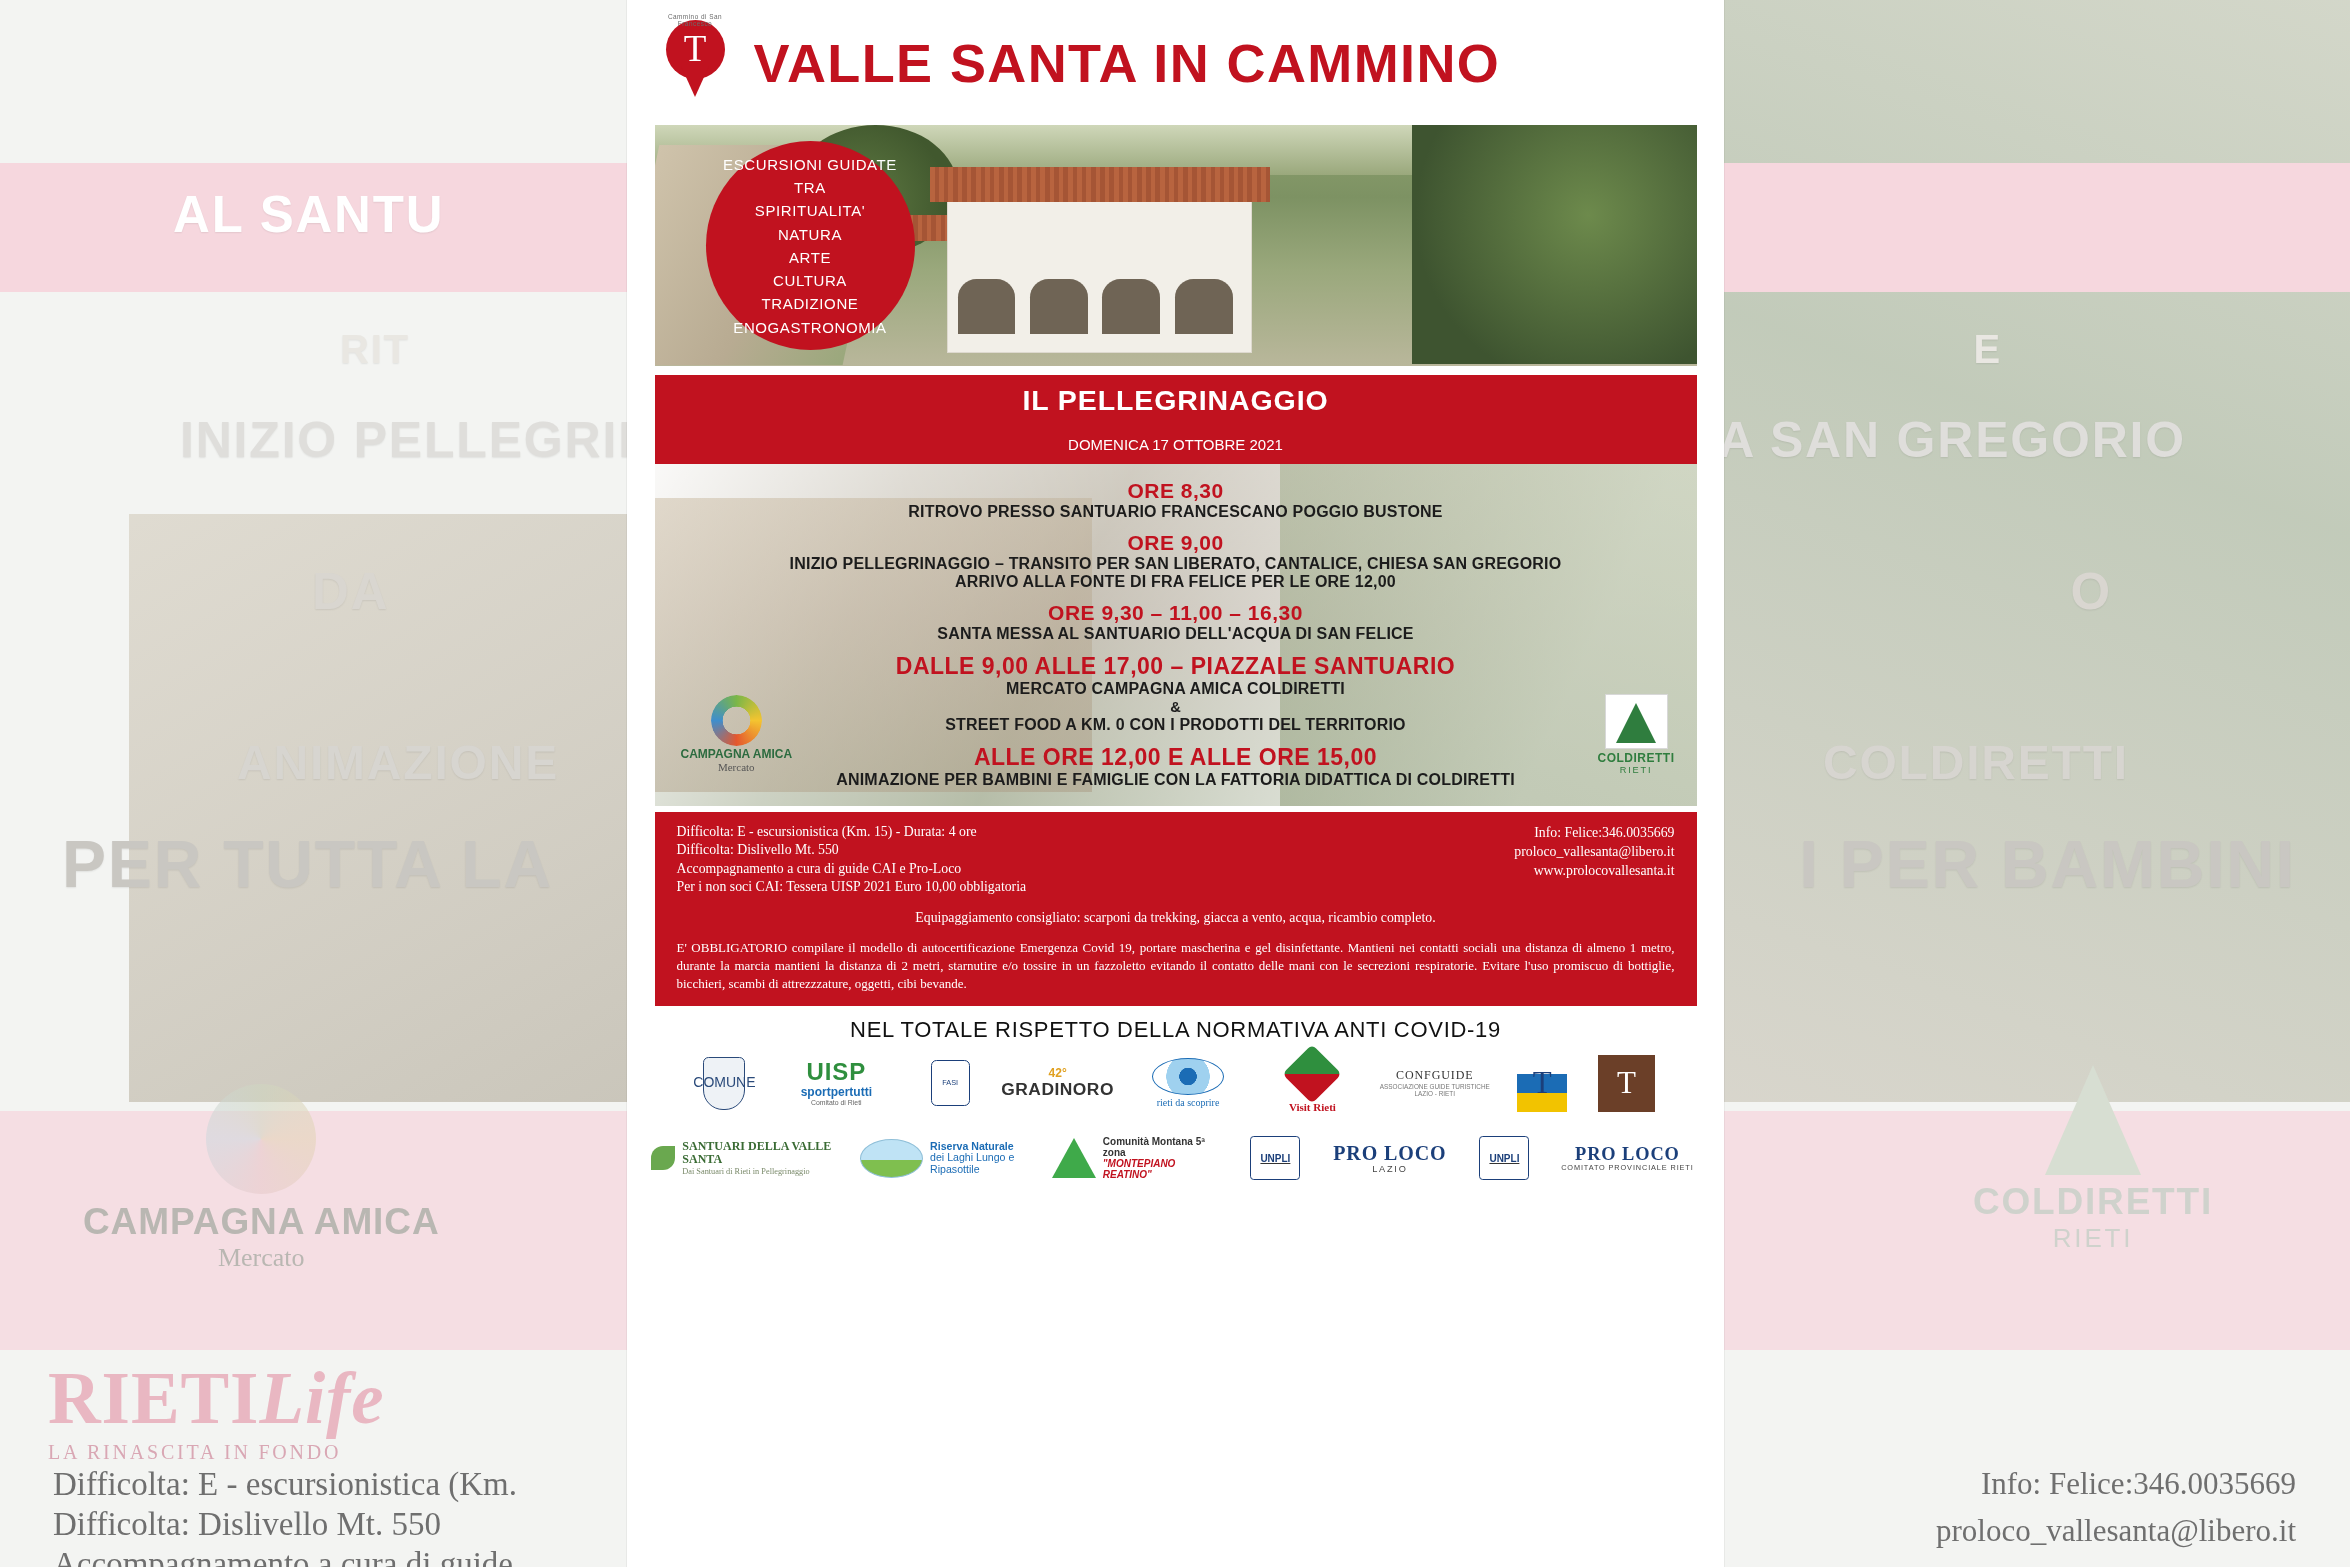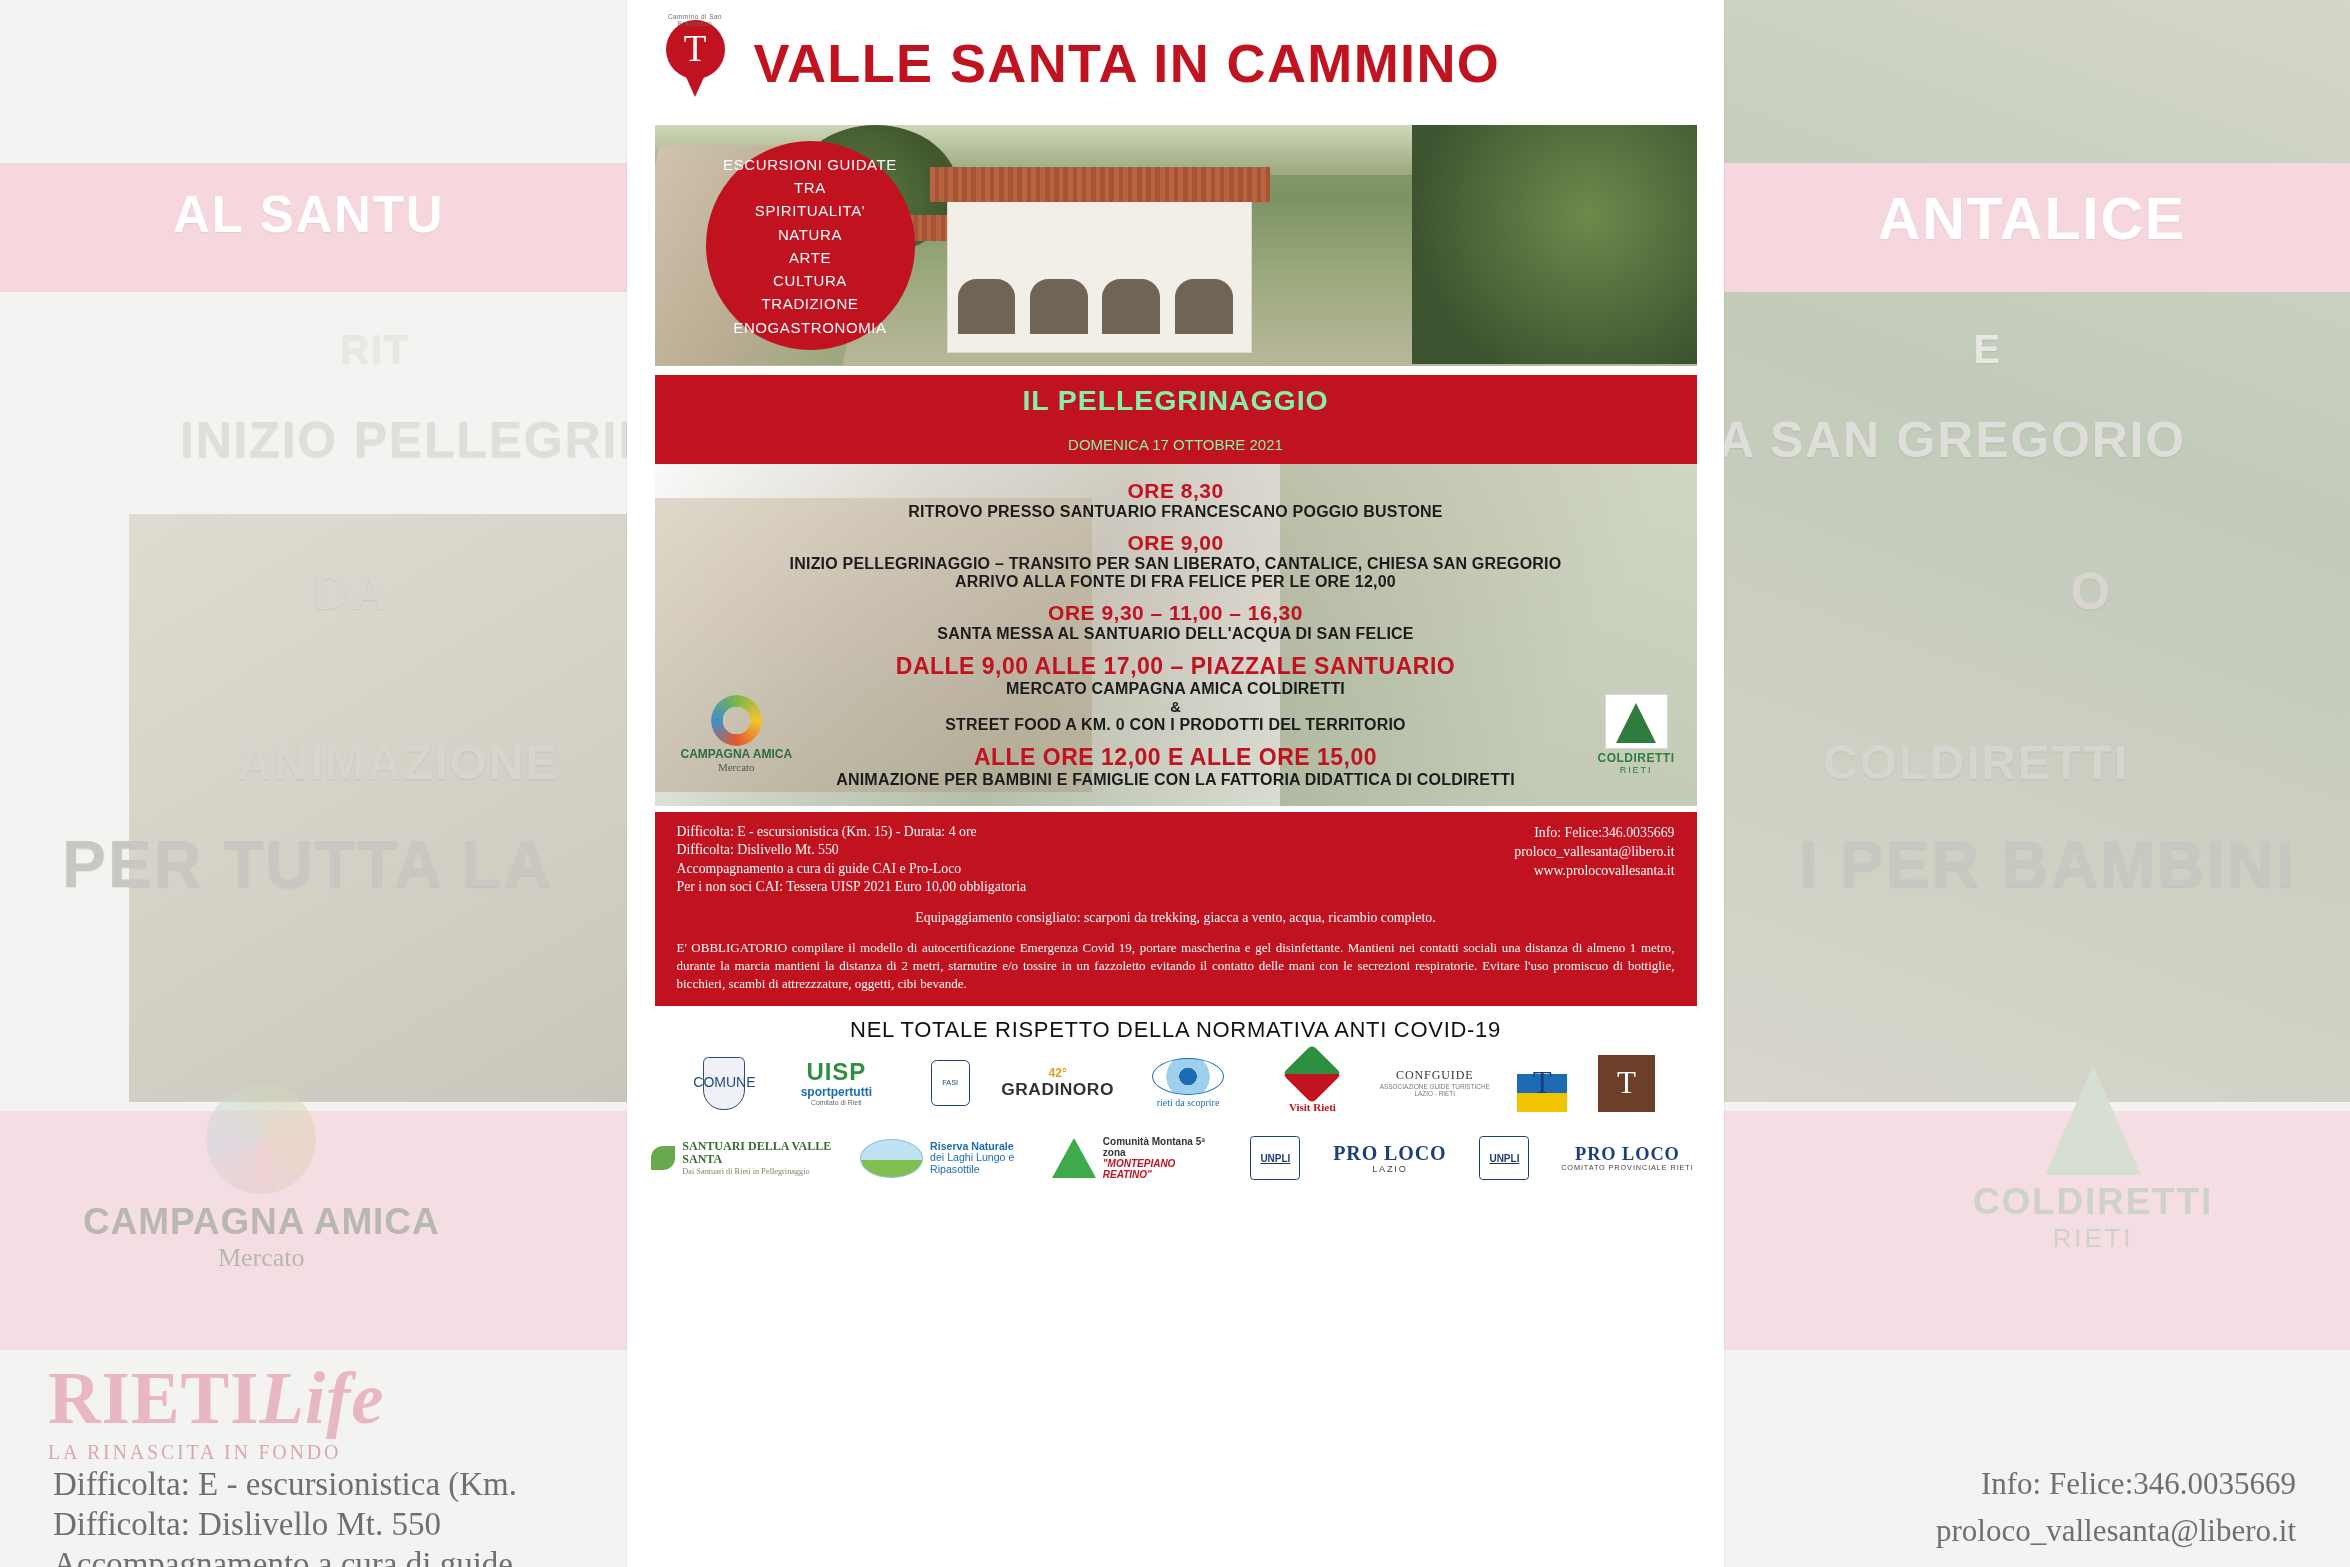--- a/index.html
+++ b/index.html
@@ -169,21 +169,21 @@
   .hero-trees-r{position:absolute;right:-9.2px;top:-9.2px;width:294px;height:248px;background:radial-gradient(circle at 60% 40%,#6d8a4c,#3e5430 75%);}
   .hero-badge{
     position:absolute;left:51px;top:16.5px;width:209px;height:209px;border-radius:50%;
     background:#c1121f;color:#ffffff;
     display:flex;flex-direction:column;align-items:center;justify-content:center;
     text-align:center;font-size:15px;line-height:1.55;letter-spacing:0.6px;
   }
 
   
   .p-strip{
-    margin:9.2px 27.5px 0 27.5px;background:#c1121f;color:#86efac;
+    margin:9.2px 27.5px 0 27.5px;background:#c1121f;color:#ffffff;
     text-align:center;padding:9.2px 0 11px;
   }
   .p-strip .l1{font-size:28.5px;font-weight:bold;letter-spacing:0.9px;}
   .p-strip .l2{font-size:25px;letter-spacing:0.5px;margin-top:1.8px;}
   .p-strip .l3{font-size:15px;margin-top:19px;}
 
   
   .p-prog{
     position:relative;margin:0 27.5px;padding:14.7px 0 7.3px;
     min-height:312px;
@@ -355,21 +355,20 @@
 <body>
 
 <div id="bg">
   <div class="bg-photo right"></div>
   <div class="bg-photo right2"></div>
   <div class="bg-band b1"></div>
   <div class="bg-photo left"></div>
   <div class="bg-band b2"></div>
 
   <div class="bg-text t-santu">AL SANTU</div>
-  <div class="bg-text t-cantalice">ANTALICE</div>
   <div class="bg-text t-rit">RIT</div>
   <div class="bg-text t-e">E</div>
   <div class="bg-text t-inizio">INIZIO PELLEGRIN</div>
   <div class="bg-text t-gregorio">A SAN GREGORIO</div>
   <div class="bg-text t-da">DA</div>
   <div class="bg-text t-o">O</div>
   <div class="bg-text t-animazione">ANIMAZIONE</div>
   <div class="bg-text t-coldiretti">COLDIRETTI</div>
   <div class="bg-text t-pertutta">PER TUTTA LA</div>
   <div class="bg-text t-bambini">I PER BAMBINI</div>

